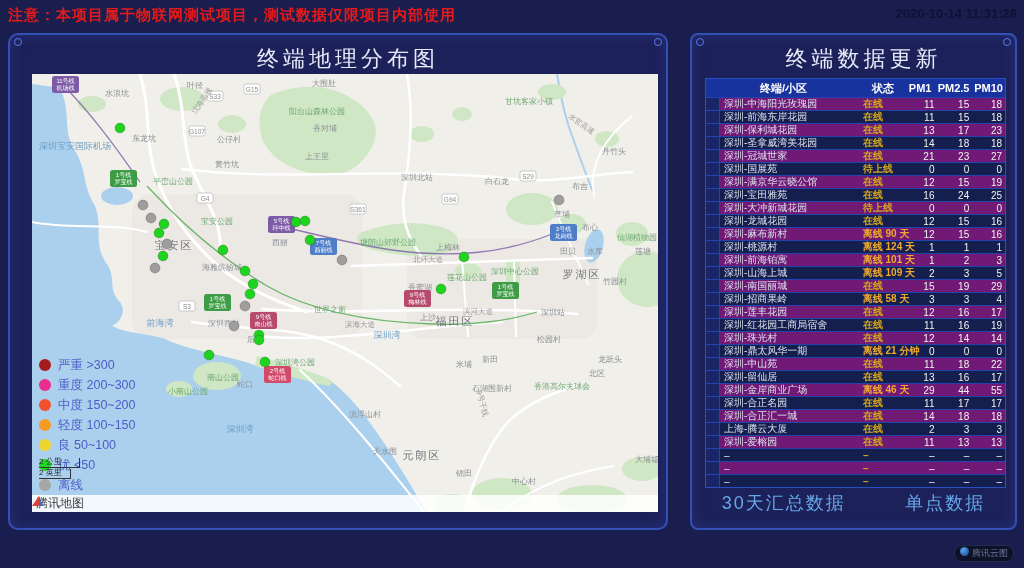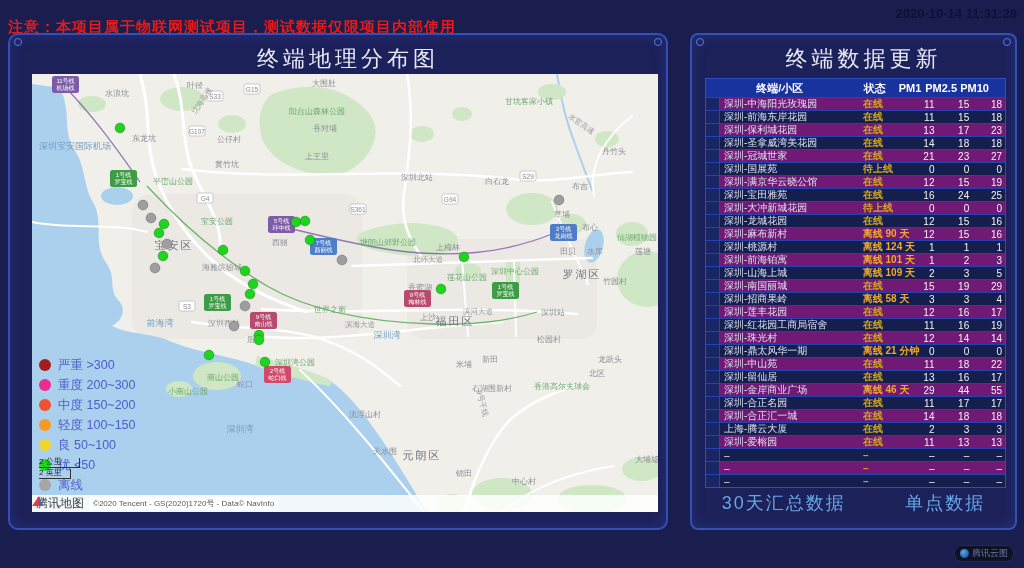--- a/index.html
+++ b/index.html
@@ -1,19 +1,19 @@
 <!DOCTYPE html>
 <html><head>
 <meta charset="utf-8">
 <style>
   html,body{margin:0;padding:0;background:#1a1e4e;}
   body{width:1024px;height:568px;position:relative;overflow:hidden;
        font-family:"Liberation Sans","DejaVu Sans",sans-serif;}
   
-  .warning{position:absolute;left:8px;top:18px;color:#e51a1a;font-size:15px;font-weight:bold;letter-spacing:1px;}
+  .warning{position:absolute;left:8px;top:6px;color:#e51a1a;font-size:15px;font-weight:bold;letter-spacing:1px;}
   .timestamp{position:absolute;right:7px;top:6px;color:#0d1134;font-size:13px;font-weight:bold;}
   
   .panel{position:absolute;top:33px;height:497px;background:#1d2159;border:2px solid #3550b4;
          border-radius:10px;box-sizing:border-box;box-shadow:inset 0 0 14px rgba(60,90,220,.25);}
   .panel-left{left:8px;width:660px;}
   .panel-right{left:690px;width:327px;border-radius:8px;}
   .ring{position:absolute;width:6px;height:6px;border:1.5px solid #5a78e8;border-radius:50%;top:3px;}
   .ring-l{left:4px}.ring-r{right:4px}
   .panel-title{text-align:center;color:#e6e9f8;font-size:22px;letter-spacing:4px;margin-top:9px;font-weight:500;padding-left:20px;}
   
@@ -30,34 +30,34 @@
                display:flex;align-items:center;padding:0 4px;gap:5px;}
   .brand{font-size:12px;color:#3c3c3c;display:flex;align-items:center;gap:3px;}
   .copyright{font-size:8px;color:#5a5a5a;background:rgba(255,255,255,.9);border-radius:2px;padding:1px 4px;}
   
   .table{position:absolute;left:13px;top:43px;width:301px;border:1px solid #2a4fc0;box-sizing:border-box;}
   .thead{display:flex;background:#18329e;height:18px;align-items:center;color:#fff;font-weight:bold;font-size:11px;}
   .h-name{width:157px;text-align:center;}
   .h-status{width:45px;text-align:center;}
   .h-pm1{width:30px;text-align:center;}
   .h-pm25{width:35px;text-align:right;}
-  .h-pm10{width:34px;text-align:right;padding-right:16px;}
+  .h-pm10{width:34px;text-align:right;padding-right:2px;}
   .trow{display:flex;height:12px;align-items:center;font-size:10px;border-top:1px solid #2442b0;}
   .trow.odd{background:#701a75;}
   .trow.even{background:#151f4e;}
   .trow::before{content:"";width:13px;align-self:stretch;background:#1a2566;border-right:1px solid #2442b0;flex:0 0 auto;}
   .c-name{width:140px;color:#dde1ee;padding-left:4px;white-space:nowrap;overflow:hidden;}
   .c-status{width:45px;text-align:left;font-weight:bold;color:#d2a51f;white-space:nowrap;}
   .c-status.offline{color:#f2a92e;}
   .c-pm{text-align:right;color:#f2f2f2;box-sizing:border-box;padding-right:3px;}
   .c-pm1{width:30px}.c-pm25{width:35px}.c-pm10{width:33px}
   .footer-btns{position:absolute;bottom:13px;left:0;right:0;display:flex;justify-content:space-around;}
   .fbtn{color:#66a7e8;font-size:18px;letter-spacing:2px;cursor:pointer;}
   
-  .cloud-logo{position:absolute;right:10px;bottom:6px;display:flex;align-items:center;gap:3px;
+  .cloud-logo{position:absolute;right:10px;bottom:6px;display:flex;align-items:flex-start;gap:3px;
               background:#0d1226;border:1px solid #232c50;border-radius:8px;padding:1px 5px;}
   .cloud-dot{width:9px;height:9px;border-radius:50%;background:radial-gradient(circle at 35% 35%,#5aa6ee,#143d86);}
   .cloud-text{font-size:9px;color:#68769a;}
   
   .lp{fill:#8d9096;font-size:8px;}
   .ld{fill:#70757d;font-size:11px;letter-spacing:2px;}
   .lw{fill:#6f9ec4;font-size:9px;}
   .lg{fill:#6faa73;font-size:8px;}
   .lr{fill:#9a9a9a;font-size:7.5px;}
   text{font-family:"Liberation Sans","DejaVu Sans",sans-serif;}
@@ -318,21 +318,20 @@
     </div>
 
     <div class="attribution">
       <span class="brand">
         <svg width="12" height="12" viewBox="0 0 12 12">
           <polygon points="0,11 7,1 7,11" fill="#e04038"></polygon>
           <polygon points="7,1 11,11 7,11" fill="#3a6cc8"></polygon>
         </svg>
         <span>腾讯地图</span>
       </span>
-      <span class="copyright">©2020 Tencent - GS(2020)1720号 - Data© NavInfo</span>
     </div>
   </div>
 </div>
 
 <div class="panel panel-right">
   <span class="ring ring-l"></span>
   <span class="ring ring-r"></span>
   <div class="panel-title">终端数据更新</div>
 
   <div class="table">

